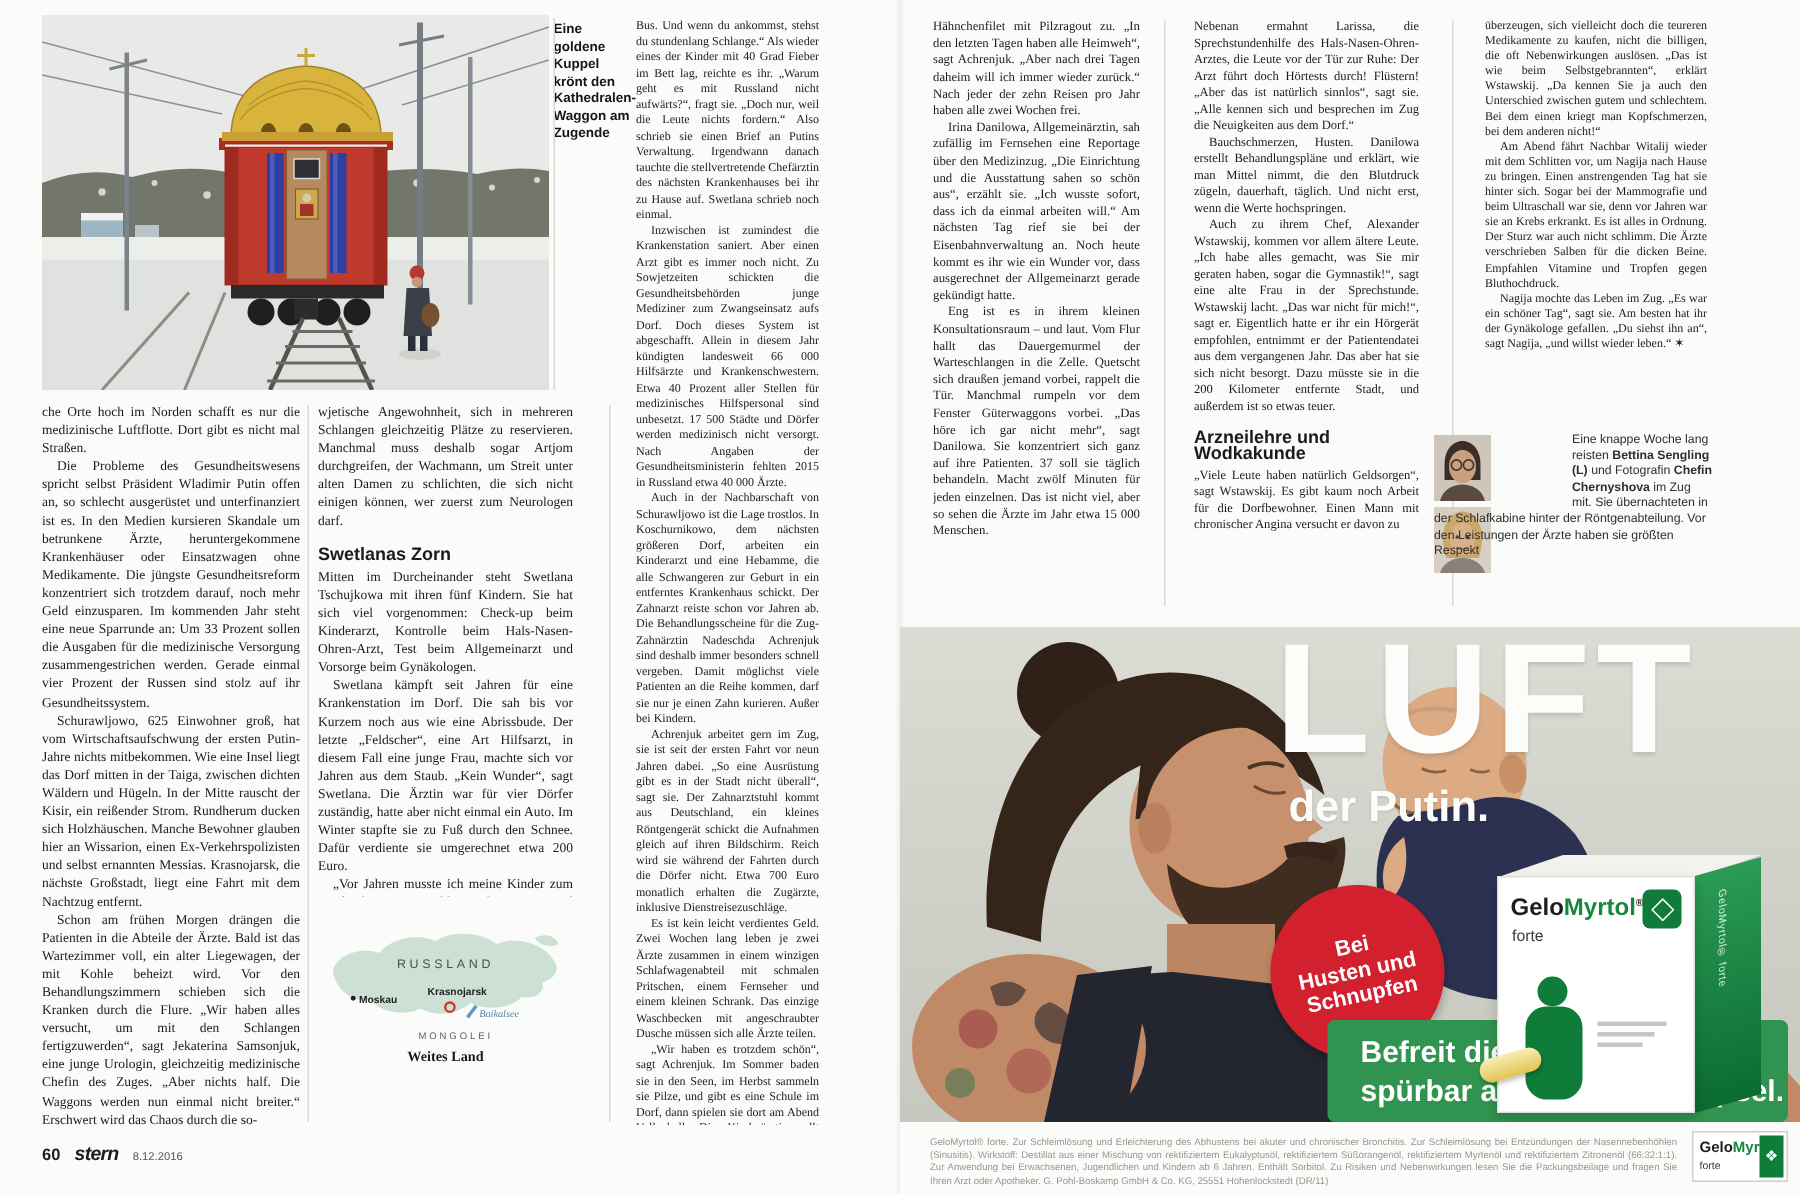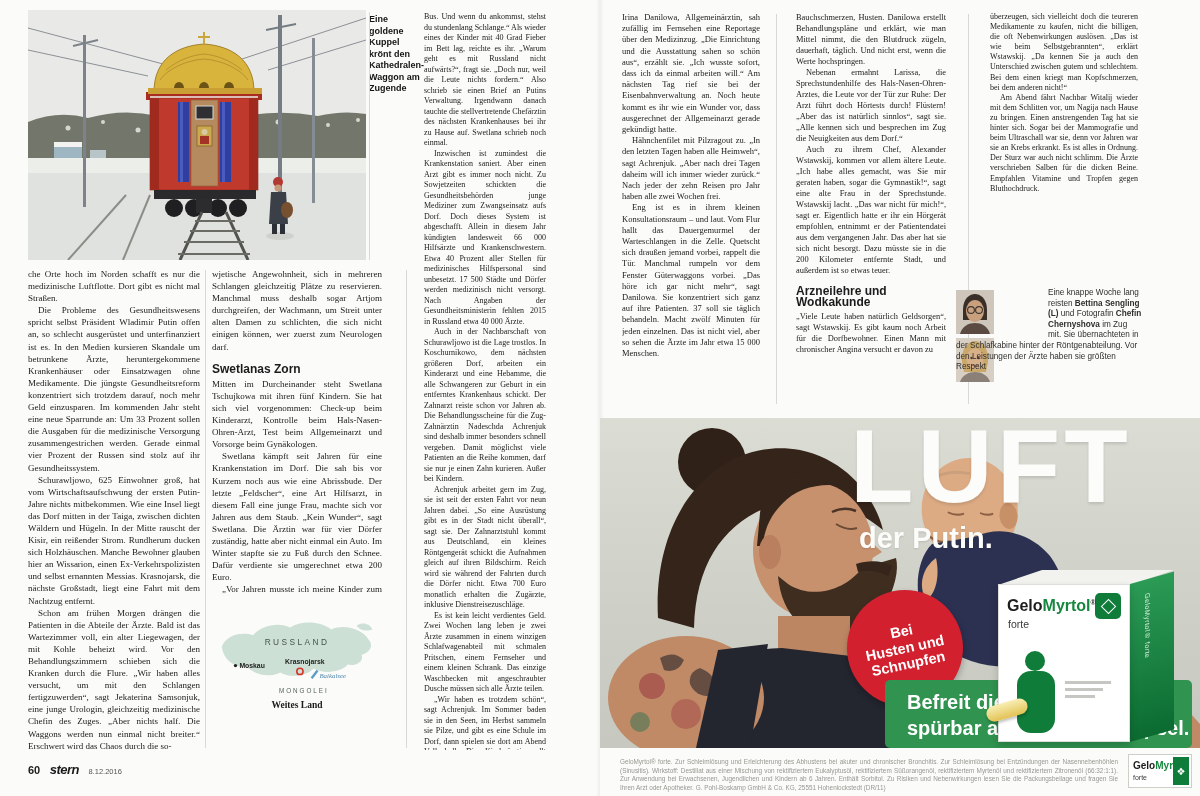--- a/index.html
+++ b/index.html
@@ -227,34 +227,35 @@
   <footer class="footer">
     <span class="pageno">60</span>
     <span class="brand">stern</span>
     <span class="date">8.12.2016</span>
   </footer>
 </section>
 
 <section class="page page-right">
 
   <div class="col c4">
+      <p>Hähnchenfilet mit Pilzragout zu. „In den letzten Tagen haben alle Heimweh“, sagt Achrenjuk. „Aber nach drei Tagen daheim will ich immer wieder zurück.“ Nach jeder der zehn Reisen pro Jahr haben alle zwei Wochen frei.</p>
       <p>Irina Danilowa, Allgemeinärztin, sah zufällig im Fernsehen eine Reportage über den Medizinzug. „Die Einrichtung und die Ausstattung sahen so schön aus“, erzählt sie. „Ich wusste sofort, dass ich da einmal arbeiten will.“ Am nächsten Tag rief sie bei der Eisenbahnverwaltung an. Noch heute kommt es ihr wie ein Wunder vor, dass ausgerechnet der Allgemeinarzt gerade gekündigt hatte.</p>
-      <p>Hähnchenfilet mit Pilzragout zu. „In den letzten Tagen haben alle Heimweh“, sagt Achrenjuk. „Aber nach drei Tagen daheim will ich immer wieder zurück.“ Nach jeder der zehn Reisen pro Jahr haben alle zwei Wochen frei.</p>
       <p>Eng ist es in ihrem kleinen Konsultationsraum – und laut. Vom Flur hallt das Dauergemurmel der Warteschlangen in die Zelle. Quetscht sich draußen jemand vorbei, rappelt die Tür. Manchmal rumpeln vor dem Fenster Güterwaggons vorbei. „Das höre ich gar nicht mehr“, sagt Danilowa. Sie konzentriert sich ganz auf ihre Patienten. 37 soll sie täglich behandeln. Macht zwölf Minuten für jeden einzelnen. Das ist nicht viel, aber so sehen die Ärzte im Jahr etwa 15 000 Menschen.</p>
     </div>
   <div class="col c5">
+      <p>Nebenan ermahnt Larissa, die Sprechstundenhilfe des Hals-Nasen-Ohren-Arztes, die Leute vor der Tür zur Ruhe: Der Arzt führt doch Hörtests durch! Flüstern! „Aber das ist natürlich sinnlos“, sagt sie. „Alle kennen sich und besprechen im Zug die Neuigkeiten aus dem Dorf.“</p>
       <p>Bauchschmerzen, Husten. Danilowa erstellt Behandlungspläne und erklärt, wie man Mittel nimmt, die den Blutdruck zügeln, dauerhaft, täglich. Und nicht erst, wenn die Werte hochspringen.</p>
-      <p>Nebenan ermahnt Larissa, die Sprechstundenhilfe des Hals-Nasen-Ohren-Arztes, die Leute vor der Tür zur Ruhe: Der Arzt führt doch Hörtests durch! Flüstern! „Aber das ist natürlich sinnlos“, sagt sie. „Alle kennen sich und besprechen im Zug die Neuigkeiten aus dem Dorf.“</p>
       <p>Auch zu ihrem Chef, Alexander Wstawskij, kommen vor allem ältere Leute. „Ich habe alles gemacht, was Sie mir geraten haben, sogar die Gymnastik!“, sagt eine alte Frau in der Sprechstunde. Wstawskij lacht. „Das war nicht für mich!“, sagt er. Eigentlich hatte er ihr ein Hörgerät empfohlen, entnimmt er der Patientendatei aus dem vergangenen Jahr. Das aber hat sie sich nicht besorgt. Dazu müsste sie in die 200 Kilometer entfernte Stadt, und außerdem ist so etwas teuer.</p>
       <h4>Arzneilehre und Wodkakunde</h4>
       <p>„Viele Leute haben natürlich Geldsorgen“, sagt Wstawskij. Es gibt kaum noch Arbeit für die Dorfbewohner. Einen Mann mit chronischer Angina versucht er davon zu</p>
     </div>
   <div class="col c6">
       <p>überzeugen, sich vielleicht doch die teureren Medikamente zu kaufen, nicht die billigen, die oft Nebenwirkungen auslösen. „Das ist wie beim Selbstgebrannten“, erklärt Wstawskij. „Da kennen Sie ja auch den Unterschied zwischen gutem und schlechtem. Bei dem einen kriegt man Kopfschmerzen, bei dem anderen nicht!“</p>
       <p>Am Abend fährt Nachbar Witalij wieder mit dem Schlitten vor, um Nagija nach Hause zu bringen. Einen anstrengenden Tag hat sie hinter sich. Sogar bei der Mammografie und beim Ultraschall war sie, denn vor Jahren war sie an Krebs erkrankt. Es ist alles in Ordnung. Der Sturz war auch nicht schlimm. Die Ärzte verschrieben Salben für die dicken Beine. Empfahlen Vitamine und Tropfen gegen Bluthochdruck.</p>
+      <p>Nagija mochte das Leben im Zug. „Es war ein schöner Tag“, sagt sie. Am besten hat ihr der Gynäkologe gefallen. „Du siehst ihn an“, sagt Nagija, „und willst wieder leben.“ ✶</p>
     </div>
 
   <div class="vrule" style="left:176px;top:14px;height:390px;"></div>
   <div class="vrule" style="left:368px;top:14px;height:390px;"></div>
 
   <div class="credits">
     <span class="portraits">
       <svg width="38" height="44" viewBox="0 0 38 44">
         <rect width="38" height="44" fill="#cfc6bb"></rect>
         <path d="M7,20 C7,8 14,4 19,4 C24,4 31,8 31,20 L31,30 L7,30 Z" fill="#3a2e28"></path>

